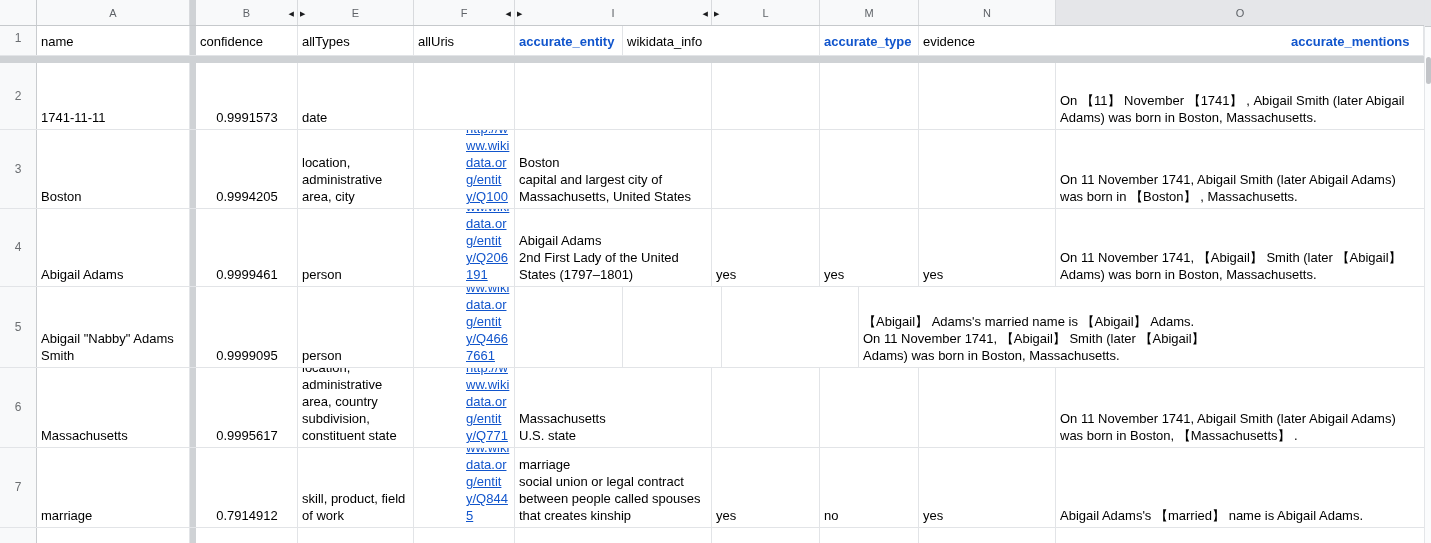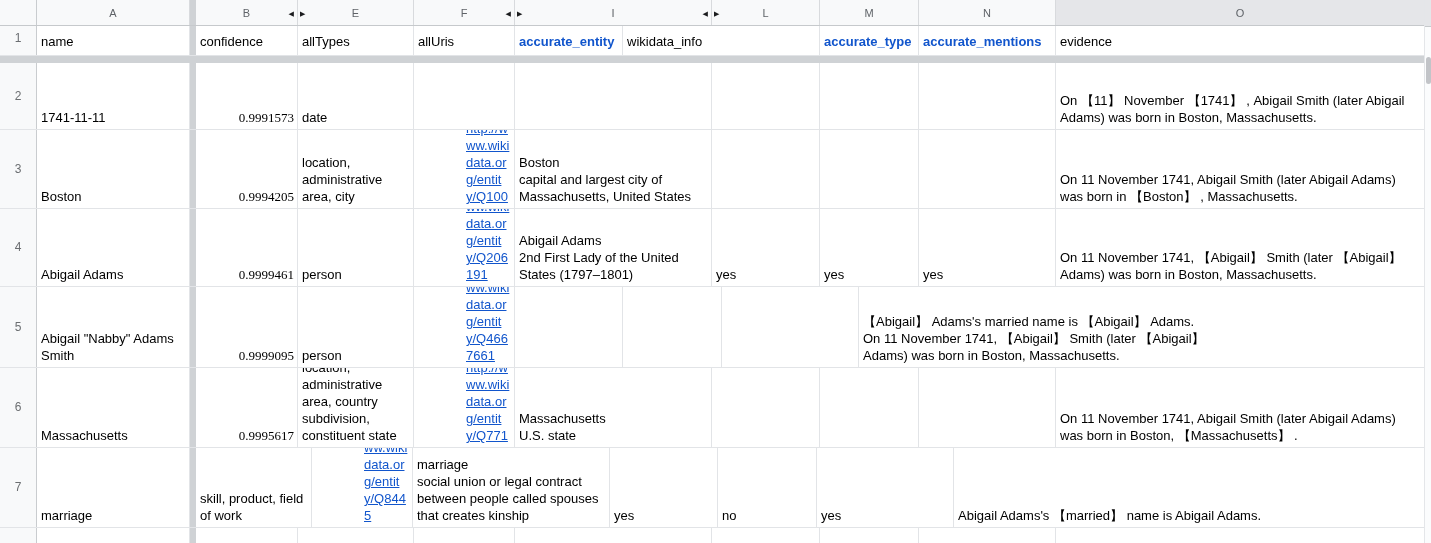--- a/index.html
+++ b/index.html
@@ -62,21 +62,21 @@
   }
   .hid-arrow.left{left:2px;}
   .hid-arrow.right{right:3px;}
   
   #hband{height:7px;background:#cfd2d5;border-bottom:none;}
   
   #row1{height:30px;}
   #row1 .cell{padding-bottom:5px;}
   .hdr-blue>span{color:#1155cc;font-weight:bold;}
   
-  .num>span{text-align:right;font-family:Liberation Serif, serif;}
+  .num>span{text-align:center;}
   .linkcell>span{color:#1155cc;text-decoration:underline;word-break:break-all;margin-left:48px;}
   
   #row8{height:15px;border-bottom:none;}
   
   #vscroll{
     position:absolute;top:0;right:0;width:7px;height:543px;
     background:#fbfcfd;border-left:1px solid #e4e6e9;box-sizing:border-box;
   }
   #vscroll .cap{height:26px;background:#e5e6e9;border-bottom:1px solid #c6c9cc;}
   #vthumb{
@@ -146,26 +146,26 @@
       </div>
     <div class="cell w-l hdr-blue">
         <span>accurate_entity</span>
       </div>
     <div class="cell w-i">
         <span>wikidata_info</span>
       </div>
     <div class="cell w-m hdr-blue">
         <span>accurate_type</span>
       </div>
+    <div class="cell w-o">
+        <span>evidence</span>
+      </div>
     <div class="cell w-n hdr-blue">
         <span>accurate_mentions</span>
       </div>
-    <div class="cell w-o">
-        <span>evidence</span>
-      </div>
   </div>
 
   <div id="hband"></div>
 
   <div id="rows-host">
       <div class="row" style="height: 67px;">
     <div class="cell gutter w-gutter">
           <span>2</span>
         </div>
     <div class="cell w-a">
@@ -331,20 +331,23 @@
         </div>
   </div>
       <div class="row" style="height: 80px;">
     <div class="cell gutter w-gutter">
           <span>7</span>
         </div>
     <div class="cell w-a">
           <span>marriage</span>
         </div>
     <div class="spacer"></div>
+    <div class="cell w-b num">
+          <span>0.7914912</span>
+        </div>
     <div class="cell w-e">
           <span>skill, product, field of work</span>
         </div>
     <div class="cell w-f linkcell">
           <span>http://www.wikidata.org/entity/Q8445</span>
         </div>
     <div class="cell w-i">
           <span>marriage
 social union or legal contract between people called spouses that creates kinship</span>
         </div>

